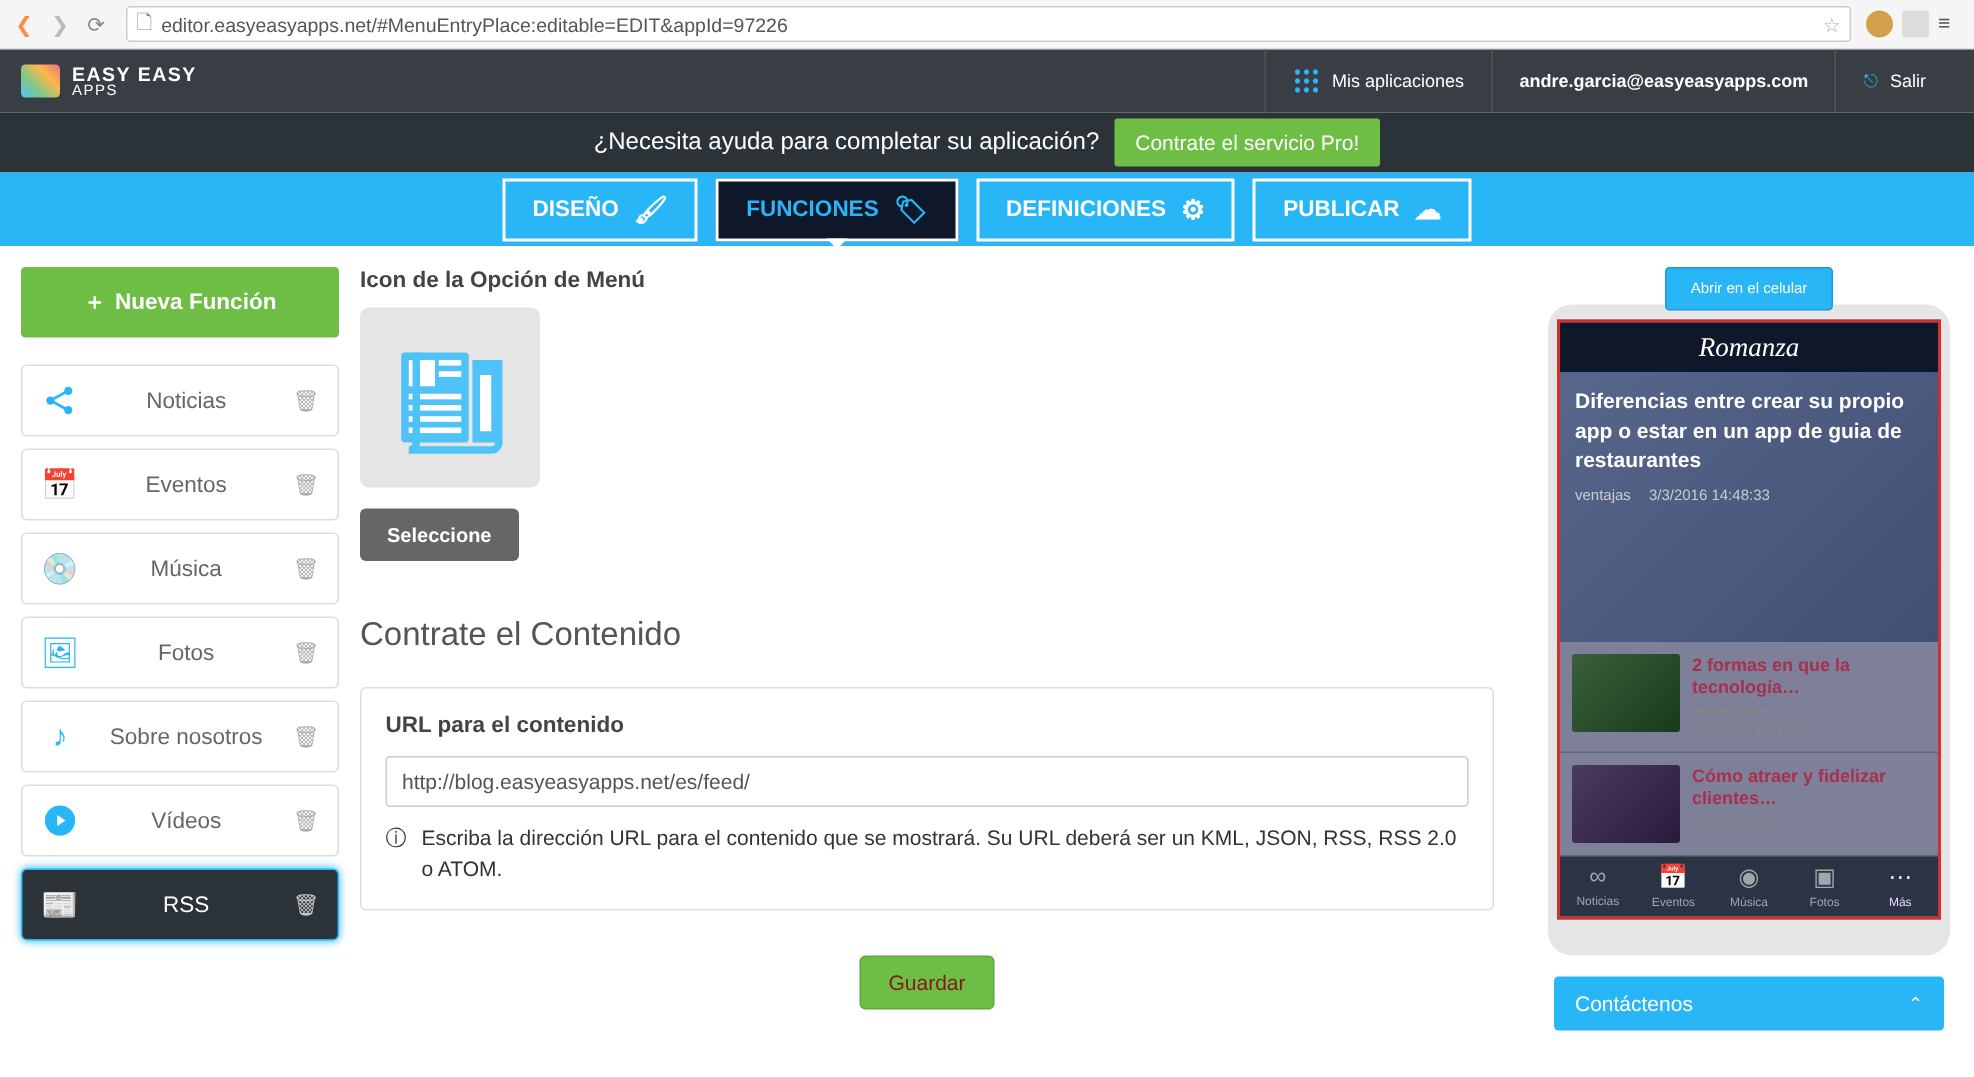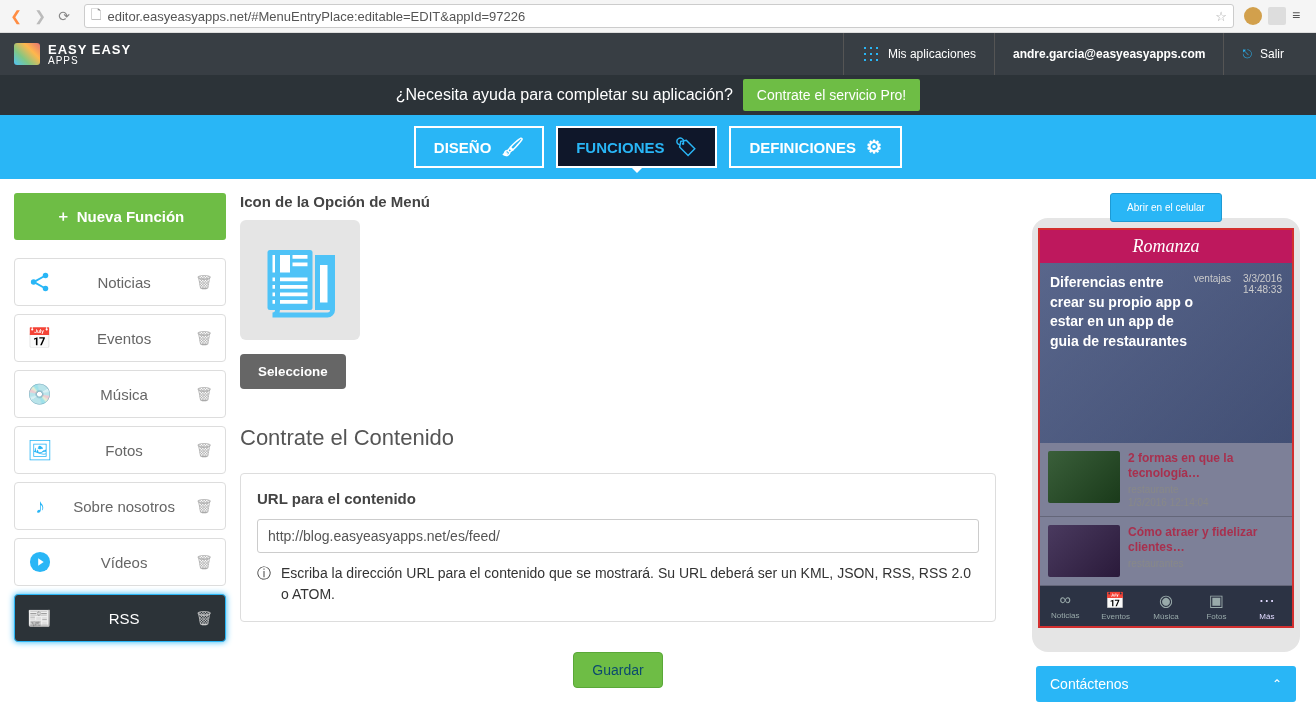--- a/index.html
+++ b/index.html
@@ -21,21 +21,21 @@
 .logo-text .s1{font-size:13px;font-weight:bold}
 .logo-text .s2{font-size:10px}
 .topbar .spacer{flex:1}
 .topbar .link{padding:0 18px;border-left:1px solid #555;height:100%;display:flex;align-items:center;gap:8px;font-size:12px}
 .grid-ico{width:18px;height:18px;display:inline-block;position:relative}
 .grid-ico::before{content:"";position:absolute;inset:0;background:radial-gradient(circle,#29b6f6 1.5px,transparent 1.5px);background-size:6px 6px}
 .help-bar{height:40px;background:#2c3338;display:flex;align-items:center;justify-content:center;gap:10px;color:#fff;font-size:16px}
 .btn{padding:8px 14px;border:none;color:#fff;font-size:14px;border-radius:2px;cursor:pointer}
 .btn.teal{background:#4fc3d4}
 .btn.green{background:#6ebd45}
-.tab-bar{height:64px;background:#29b6f6;display:flex;align-items:center;justify-content:center;gap:12px}
+.tab-bar{height:49px;background:#29b6f6;display:flex;align-items:center;justify-content:center;gap:12px}
 .tab{border:2px solid #fff;color:#fff;padding:8px 18px;display:flex;align-items:center;gap:10px;font-weight:bold;font-size:15px;cursor:pointer;position:relative}
 .tab.active{background:#0f172a;color:#29b6f6}
 .tab.active::after{content:"";position:absolute;bottom:-14px;left:50%;transform:translateX(-50%);border:7px solid transparent;border-top-color:#fff}
 .tab .ico{font-size:18px}
 .main{display:flex;min-height:540px}
 .sidebar{width:240px;padding:14px;background:#fff}
 .new-fn{width:100%;background:#6ebd45;color:#fff;border:none;padding:14px;font-size:15px;font-weight:bold;border-radius:3px;cursor:pointer;display:flex;align-items:center;justify-content:center;gap:6px;margin-bottom:18px}
 .side-item{display:flex;align-items:center;gap:14px;padding:10px 12px;border:1px solid #ddd;border-radius:4px;margin-bottom:8px;background:#fff;color:#555;cursor:pointer}
 .side-item .si-ico{width:26px;height:26px;color:#29b6f6;display:flex;align-items:center;justify-content:center;font-size:20px}
 .side-item .si-label{flex:1;text-align:center;font-size:15px;color:#666}
@@ -48,27 +48,27 @@
 .icon-box{width:120px;height:120px;background:#e5e5e5;border-radius:6px;display:flex;align-items:center;justify-content:center;margin-bottom:14px}
 .icon-box svg{width:80px;height:80px;fill:#4fc3f7}
 .sel-btn{background:#666;color:#fff;border:none;padding:10px 18px;border-radius:4px;font-weight:bold;cursor:pointer;margin-bottom:36px}
 .h2{font-size:22px;color:#555;margin-bottom:22px;font-weight:normal}
 .card{border:1px solid #ddd;border-radius:4px;padding:16px}
 .card-label{font-weight:bold;color:#444;font-size:15px;margin-bottom:12px}
 .input{width:100%;border:1px solid #ccc;border-radius:3px;padding:8px 10px;font-size:14px;color:#555;margin-bottom:10px}
 .hint{display:flex;gap:10px;color:#333;font-size:14px;line-height:1.5}
 .hint .info-ico{font-size:14px}
 .save-row{display:flex;justify-content:center;margin-top:30px}
-.save-btn{background:#6ebd45;color:#0c4a6e;border:1px solid #5aa838;padding:9px 18px;border-radius:4px;font-size:14px;cursor:pointer}
+.save-btn{background:#6ebd45;color:#7f1d1d;border:1px solid #5aa838;padding:9px 18px;border-radius:4px;font-size:14px;cursor:pointer}
 .preview{width:300px;padding:14px;display:flex;flex-direction:column;align-items:center}
 .phone-btn{background:#29b6f6;color:#fff;border:1px solid #1e9ad4;padding:8px 16px;border-radius:3px;cursor:pointer;font-size:10px;margin-bottom:0;position:relative;z-index:2}
 .phone{width:268px;background:#e5e5e5;border-radius:16px;padding:10px 6px 24px;margin-top:-4px}
 .screen{background:#6b6f8a;border:2px solid #d32f2f;height:400px;overflow:hidden;display:flex;flex-direction:column}
-.app-header{background:#be185d;color:#fff;text-align:center;padding:6px;font-family:cursive;font-style:italic;font-size:18px}
-.hero{height:203px;background:linear-gradient(rgba(50,60,100,.55),rgba(50,60,100,.55)),linear-gradient(135deg,#8899bb,#556688);padding:10px;color:#fff;display:flex;flex-direction:row;}
+.app-header{background:#0f172a;color:#fff;text-align:center;padding:6px;font-family:cursive;font-style:italic;font-size:18px}
+.hero{height:203px;background:linear-gradient(rgba(50,60,100,.55),rgba(50,60,100,.55)),linear-gradient(135deg,#8899bb,#556688);padding:10px;color:#fff;display:flex;flex-direction:column;}
 .hero-title{font-size:14px;font-weight:bold;line-height:1.4;margin-bottom:8px}
 .hero-meta{font-size:10px;color:#ccc;display:flex;gap:12px}
 .news-item{display:flex;gap:8px;padding:8px;background:rgba(255,255,255,.12);border-bottom:1px solid rgba(0,0,0,.2)}
 .news-thumb{width:72px;height:52px;background:linear-gradient(135deg,#3a5f3a,#1a3a1a);border-radius:2px;flex-shrink:0}
 .news-thumb.t2{background:linear-gradient(135deg,#4a3a5f,#2a1a3a)}
 .news-body{flex:1}
 .news-title{color:#a8304e;font-size:12px;font-weight:bold;line-height:1.3}
 .news-meta{font-size:10px;color:#888;margin-top:2px}
 .app-nav{background:#2c3344;display:flex;height:46px}
 .app-nav-item{flex:1;display:flex;flex-direction:column;align-items:center;justify-content:center;color:#9aa;font-size:8px;gap:2px}
@@ -130,20 +130,24 @@
     <span class="ico">🖌</span>
   </div>
   <div class="tab active">
     <span>FUNCIONES</span>
     <span class="ico">🏷</span>
   </div>
   <div class="tab">
     <span>DEFINICIONES</span>
     <span class="ico">⚙</span>
   </div>
+  <div class="tab">
+    <span>PUBLICAR</span>
+    <span class="ico">☁</span>
+  </div>
 </div>
 
 <div class="main">
   <div class="sidebar">
     <button class="new-fn">
       <span>＋</span>
       <span>Nueva Función</span>
     </button>
     <div class="side-item">
       <span class="si-ico">

